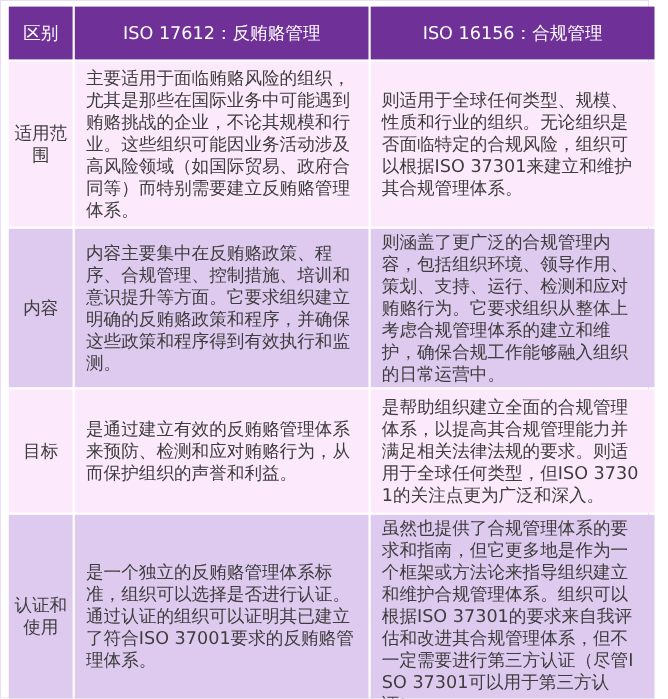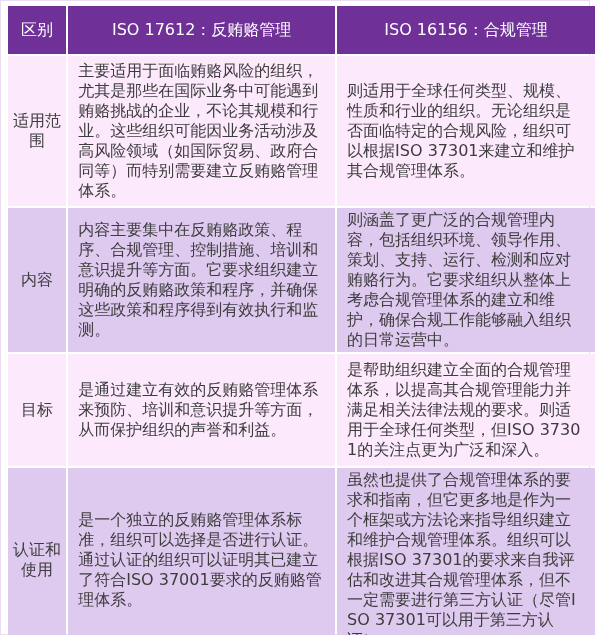--- a/index.html
+++ b/index.html
@@ -82,21 +82,21 @@
         <td>主要适用于面临贿赂风险的组织，尤其是那些在国际业务中可能遇到贿赂挑战的企业，不论其规模和行业。这些组织可能因业务活动涉及高风险领域（如国际贸易、政府合同等）而特别需要建立反贿赂管理体系。</td>
         <td>则适用于全球任何类型、规模、性质和行业的组织。无论组织是否面临特定的合规风险，组织可以根据ISO 37301来建立和维护其合规管理体系。</td>
       </tr>
       <tr class="even r2">
         <td class="label-cell">内容</td>
         <td>内容主要集中在反贿赂政策、程序、合规管理、控制措施、培训和意识提升等方面。它要求组织建立明确的反贿赂政策和程序，并确保这些政策和程序得到有效执行和监测。</td>
         <td>则涵盖了更广泛的合规管理内容，包括组织环境、领导作用、策划、支持、运行、检测和应对贿赂行为。它要求组织从整体上考虑合规管理体系的建立和维护，确保合规工作能够融入组织的日常运营中。</td>
       </tr>
       <tr class="odd r3">
         <td class="label-cell">目标</td>
-        <td>是通过建立有效的反贿赂管理体系来预防、培训和意识提升等方面，从而保护组织的声誉和利益。</td>
+        <td>是通过建立有效的反贿赂管理体系来预防、检测和应对贿赂行为，从而保护组织的声誉和利益。</td>
         <td>是帮助组织建立全面的合规管理体系，以提高其合规管理能力并满足相关法律法规的要求。则适用于全球任何类型，但ISO 37301的关注点更为广泛和深入。</td>
       </tr>
       <tr class="even r4">
         <td class="label-cell">认证和使用</td>
         <td>是一个独立的反贿赂管理体系标准，组织可以选择是否进行认证。通过认证的组织可以证明其已建立了符合ISO 37001要求的反贿赂管理体系。</td>
         <td>虽然也提供了合规管理体系的要求和指南，但它更多地是作为一个框架或方法论来指导组织建立和维护合规管理体系。组织可以根据ISO 37301的要求来自我评估和改进其合规管理体系，但不一定需要进行第三方认证（尽管ISO 37301可以用于第三方认证）。</td>
       </tr>
 
     </tbody>
   </table>

